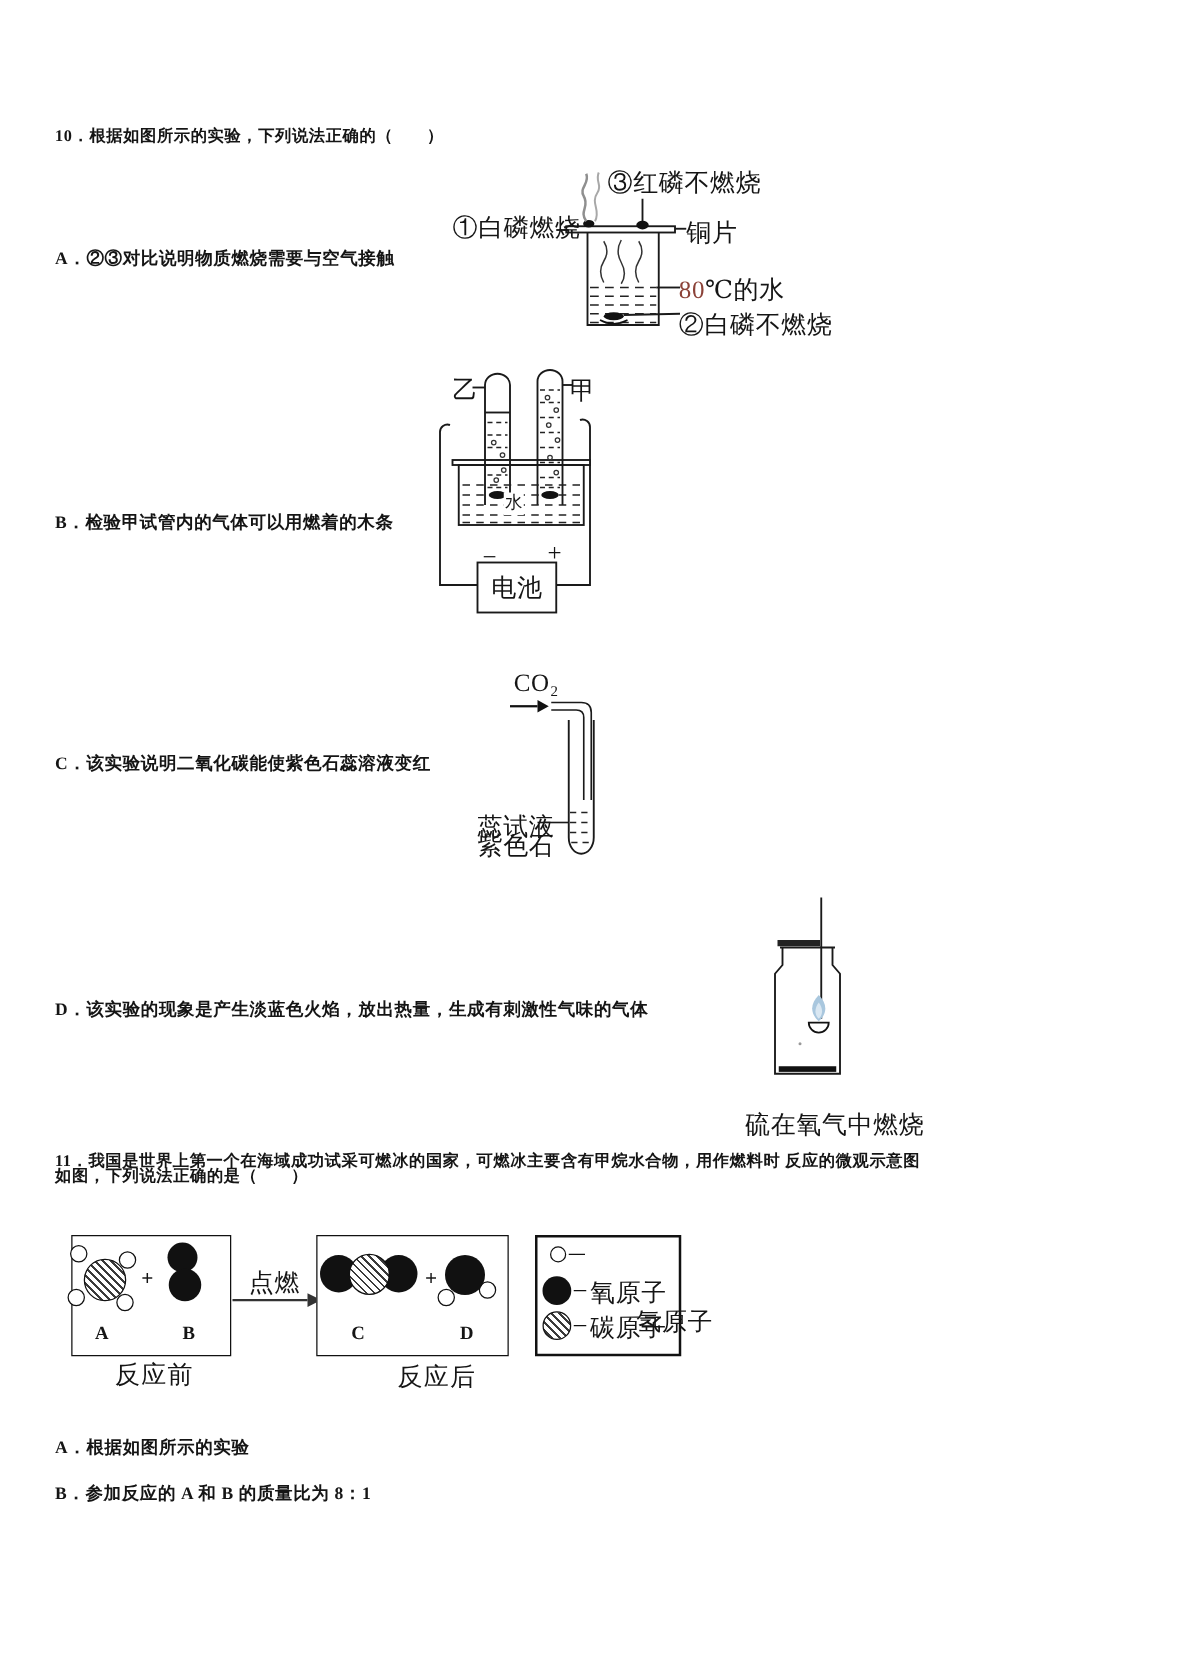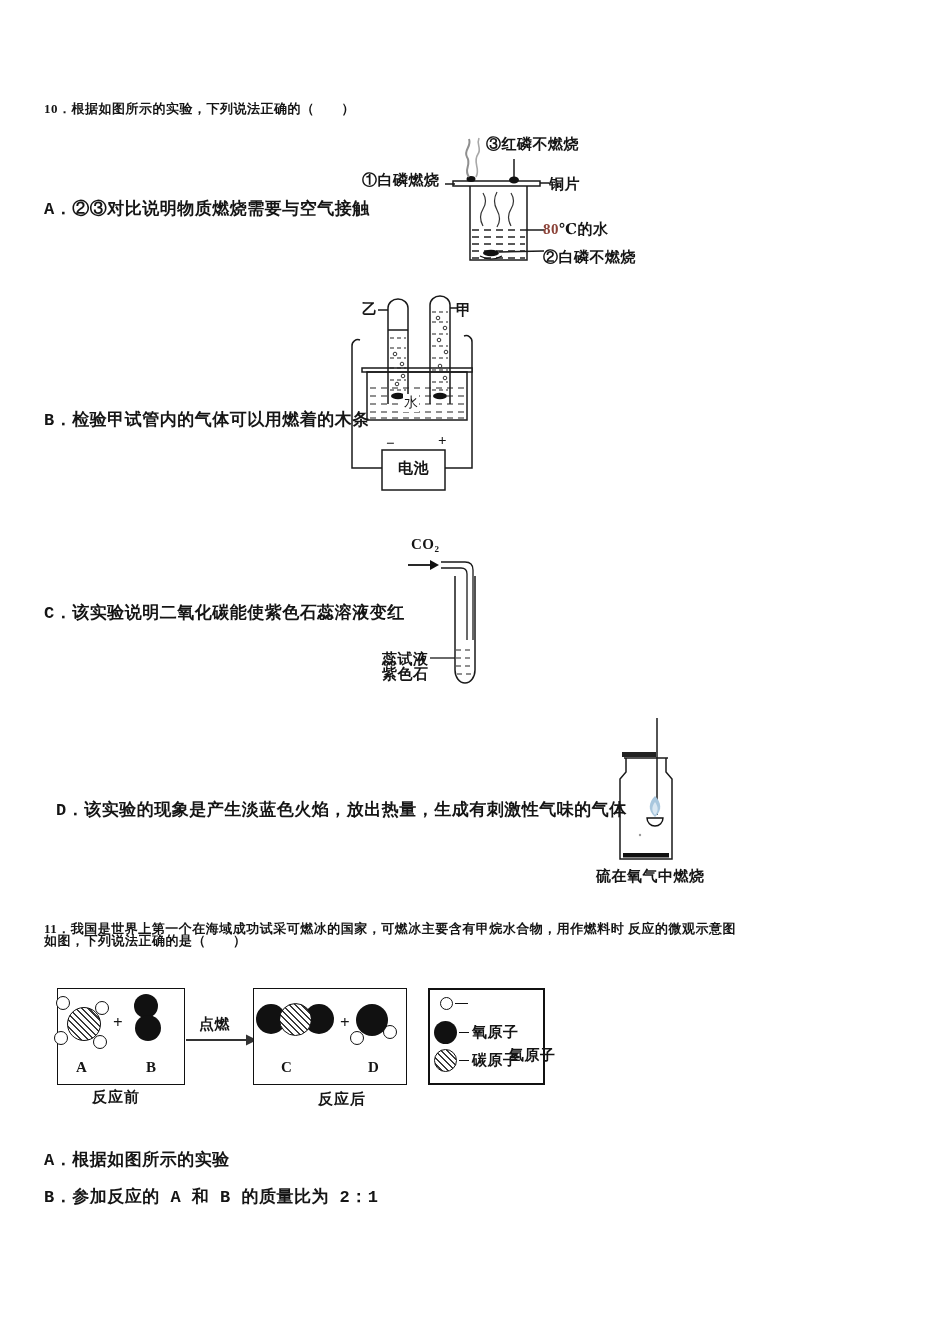--- a/index.html
+++ b/index.html
@@ -1,35 +1,35 @@
 <!DOCTYPE html>
 <html><head>
 <meta charset="utf-8">
 <style>
   html,body{margin:0;padding:0;background:#fff;}
   #page{position:relative;width:950px;height:1344px;background:#ffffff;overflow:hidden;
         font-family:"Liberation Serif","DejaVu Serif",serif;color:#151515;}
   .t{position:absolute;white-space:nowrap;line-height:1.25;}
   .stem{font-weight:bold;font-size:13px;letter-spacing:.5px;}
-  .opt{font-weight:bold;font-size:17px;letter-spacing:.5px;font-family:Liberation Mono, monospace;}
-  .lbl{font-size:15px;letter-spacing:.5px;font-weight:bold;}
+  .opt{font-weight:bold;font-size:14px;letter-spacing:.5px;}
+  .lbl{font-size:20px;letter-spacing:.5px;}
   .lbl-sm{font-size:14px;letter-spacing:.3px;}
   .temp-num{color:#8b4238;}
   svg{position:absolute;overflow:visible;}
   .fig-box{position:absolute;border:1.5px solid #111;background:#fff;box-sizing:border-box;}
   .legend-box{position:absolute;border:2px solid #111;background:#fff;box-sizing:border-box;}
   .atom{position:absolute;border-radius:50%;box-sizing:border-box;}
   .atom-h{background:#fff;border:1.6px solid #111;}
   .atom-o{background:#111;}
   .atom-c{border:1.6px solid #111;
           background:repeating-linear-gradient(45deg,#3a3a3a 0 1.5px,#ffffff 1.5px 4.5px);}
   .dash{position:absolute;border-top:1.6px solid #111;}
   .mol-label{font-weight:bold;font-size:15px;}
   .plus{font-weight:bold;font-size:17px;}
-  .cap{font-size:15px;letter-spacing:1px;font-weight:bold;}
+  .cap{font-size:20px;letter-spacing:1px;}
   .bgw{background:#fff;padding:0 1px;}
 </style>
 </head>
 <body>
 
 <div id="page">
 
   <div class="t stem" style="left:44px;top:101px;">10．根据如图所示的实验，下列说法正确的（　　）</div>
 
   <svg style="left:445px;top:135px;" width="110" height="130" viewBox="0 0 110 130">
@@ -188,23 +188,23 @@
     <rect x="12" y="34" width="34" height="5" fill="#222"></rect>
 
     <rect x="13" y="135" width="46" height="4.5" fill="#111"></rect>
 
     <path d="M45,99 C37,92 39,84 45,78 C51,84 53,92 45,99 Z" fill="#a9c7de"></path>
     <path d="M45,97 C41,93 42,88 45,84 C48,88 49,93 45,97 Z" fill="#d9e7f2"></path>
 
     <path d="M37,100 A8,8 0 0 0 53,100 Z" fill="#fff" stroke="#111" stroke-width="1.4"></path>
     <circle cx="30" cy="117" r="1.2" fill="#999"></circle>
   </svg>
-  <div class="t lbl" style="left:596px;top:867px;">硫在氧气中燃烧</div>
-
-  <div class="t opt" style="left:44px;top:800px;margin-left:12px;">D．该实验的现象是产生淡蓝色火焰，放出热量，生成有刺激性气味的气体</div>
+  <div class="t lbl" style="left:596px;top:888px;">硫在氧气中燃烧</div>
+
+  <div class="t opt" style="left:44px;top:800px;">D．该实验的现象是产生淡蓝色火焰，放出热量，生成有刺激性气味的气体</div>
 
   <div class="t stem" style="left:44px;top:921px;">11．我国是世界上第一个在海域成功试采可燃冰的国家，可燃冰主要含有甲烷水合物，用作燃料时 反应的微观示意图</div>
   <div class="t stem" style="left:44px;top:933px;">如图，下列说法正确的是（　　）</div>
 
   <div class="fig-box" style="left:57px;top:988px;width:128px;height:97px;"></div>
 
   <div class="atom atom-h" style="left:56px;top:996px;width:14px;height:14px;"></div>
   <div class="atom atom-h" style="left:95px;top:1001px;width:14px;height:14px;"></div>
   <div class="atom atom-h" style="left:54px;top:1031px;width:14px;height:14px;"></div>
   <div class="atom atom-h" style="left:93px;top:1035px;width:14px;height:14px;"></div>
@@ -242,15 +242,15 @@
   <div class="dash" style="left:455px;top:1003px;width:13px;"></div>
   <div class="t lbl" style="left:472px;top:1046px;margin-left:37px;">氢原子</div>
   <div class="atom atom-o" style="left:434px;top:1021px;width:23px;height:23px;"></div>
   <div class="dash" style="left:459px;top:1032px;width:10px;"></div>
   <div class="t lbl" style="left:472px;top:1023px;">氧原子</div>
   <div class="atom atom-c" style="left:434px;top:1049px;width:23px;height:23px;"></div>
   <div class="dash" style="left:459px;top:1060px;width:10px;"></div>
   <div class="t lbl" style="left:472px;top:1051px;">碳原子</div>
 
   <div class="t opt" style="left:44px;top:1150px;">A．根据如图所示的实验</div>
-  <div class="t opt" style="left:44px;top:1187px;">B．参加反应的 A 和 B 的质量比为 2：1</div>
+  <div class="t opt" style="left:44px;top:1187px;">B．参加反应的 A 和 B 的质量比为 8：1</div>
 
 </div>
 
 </body></html>

